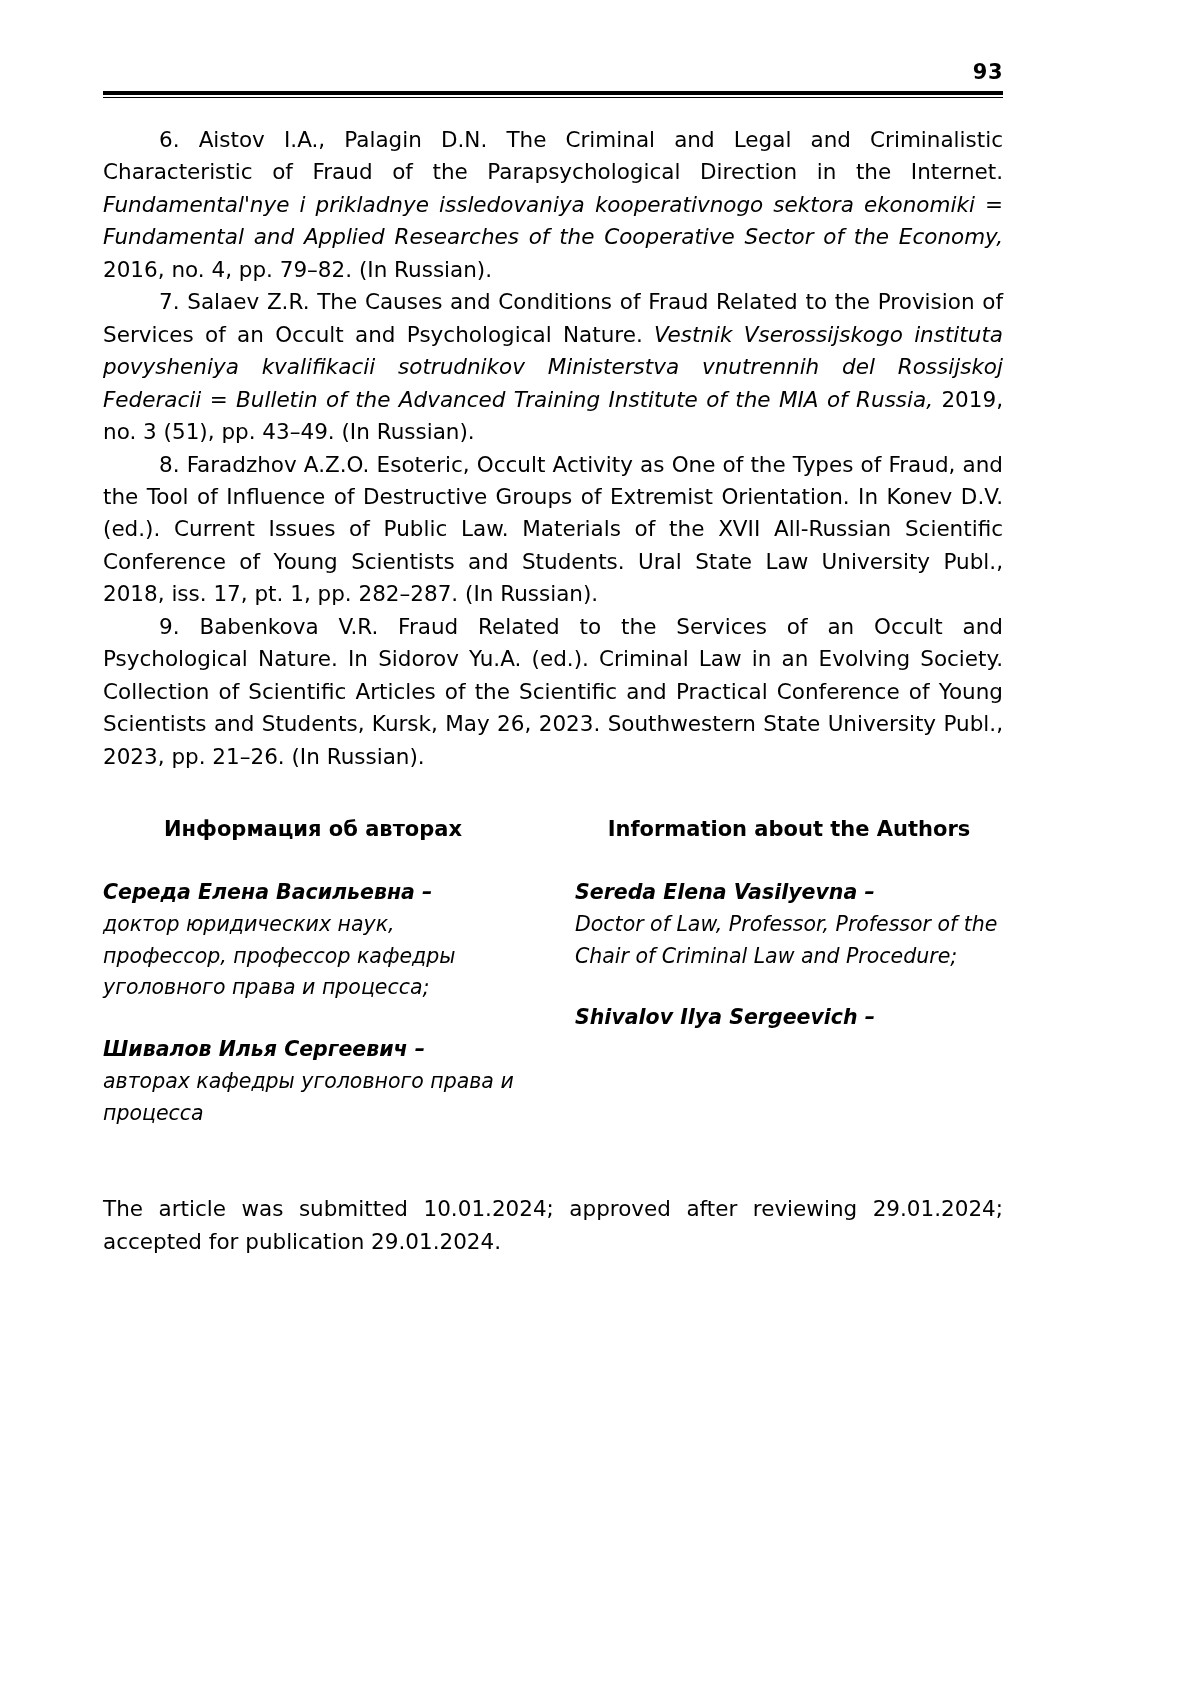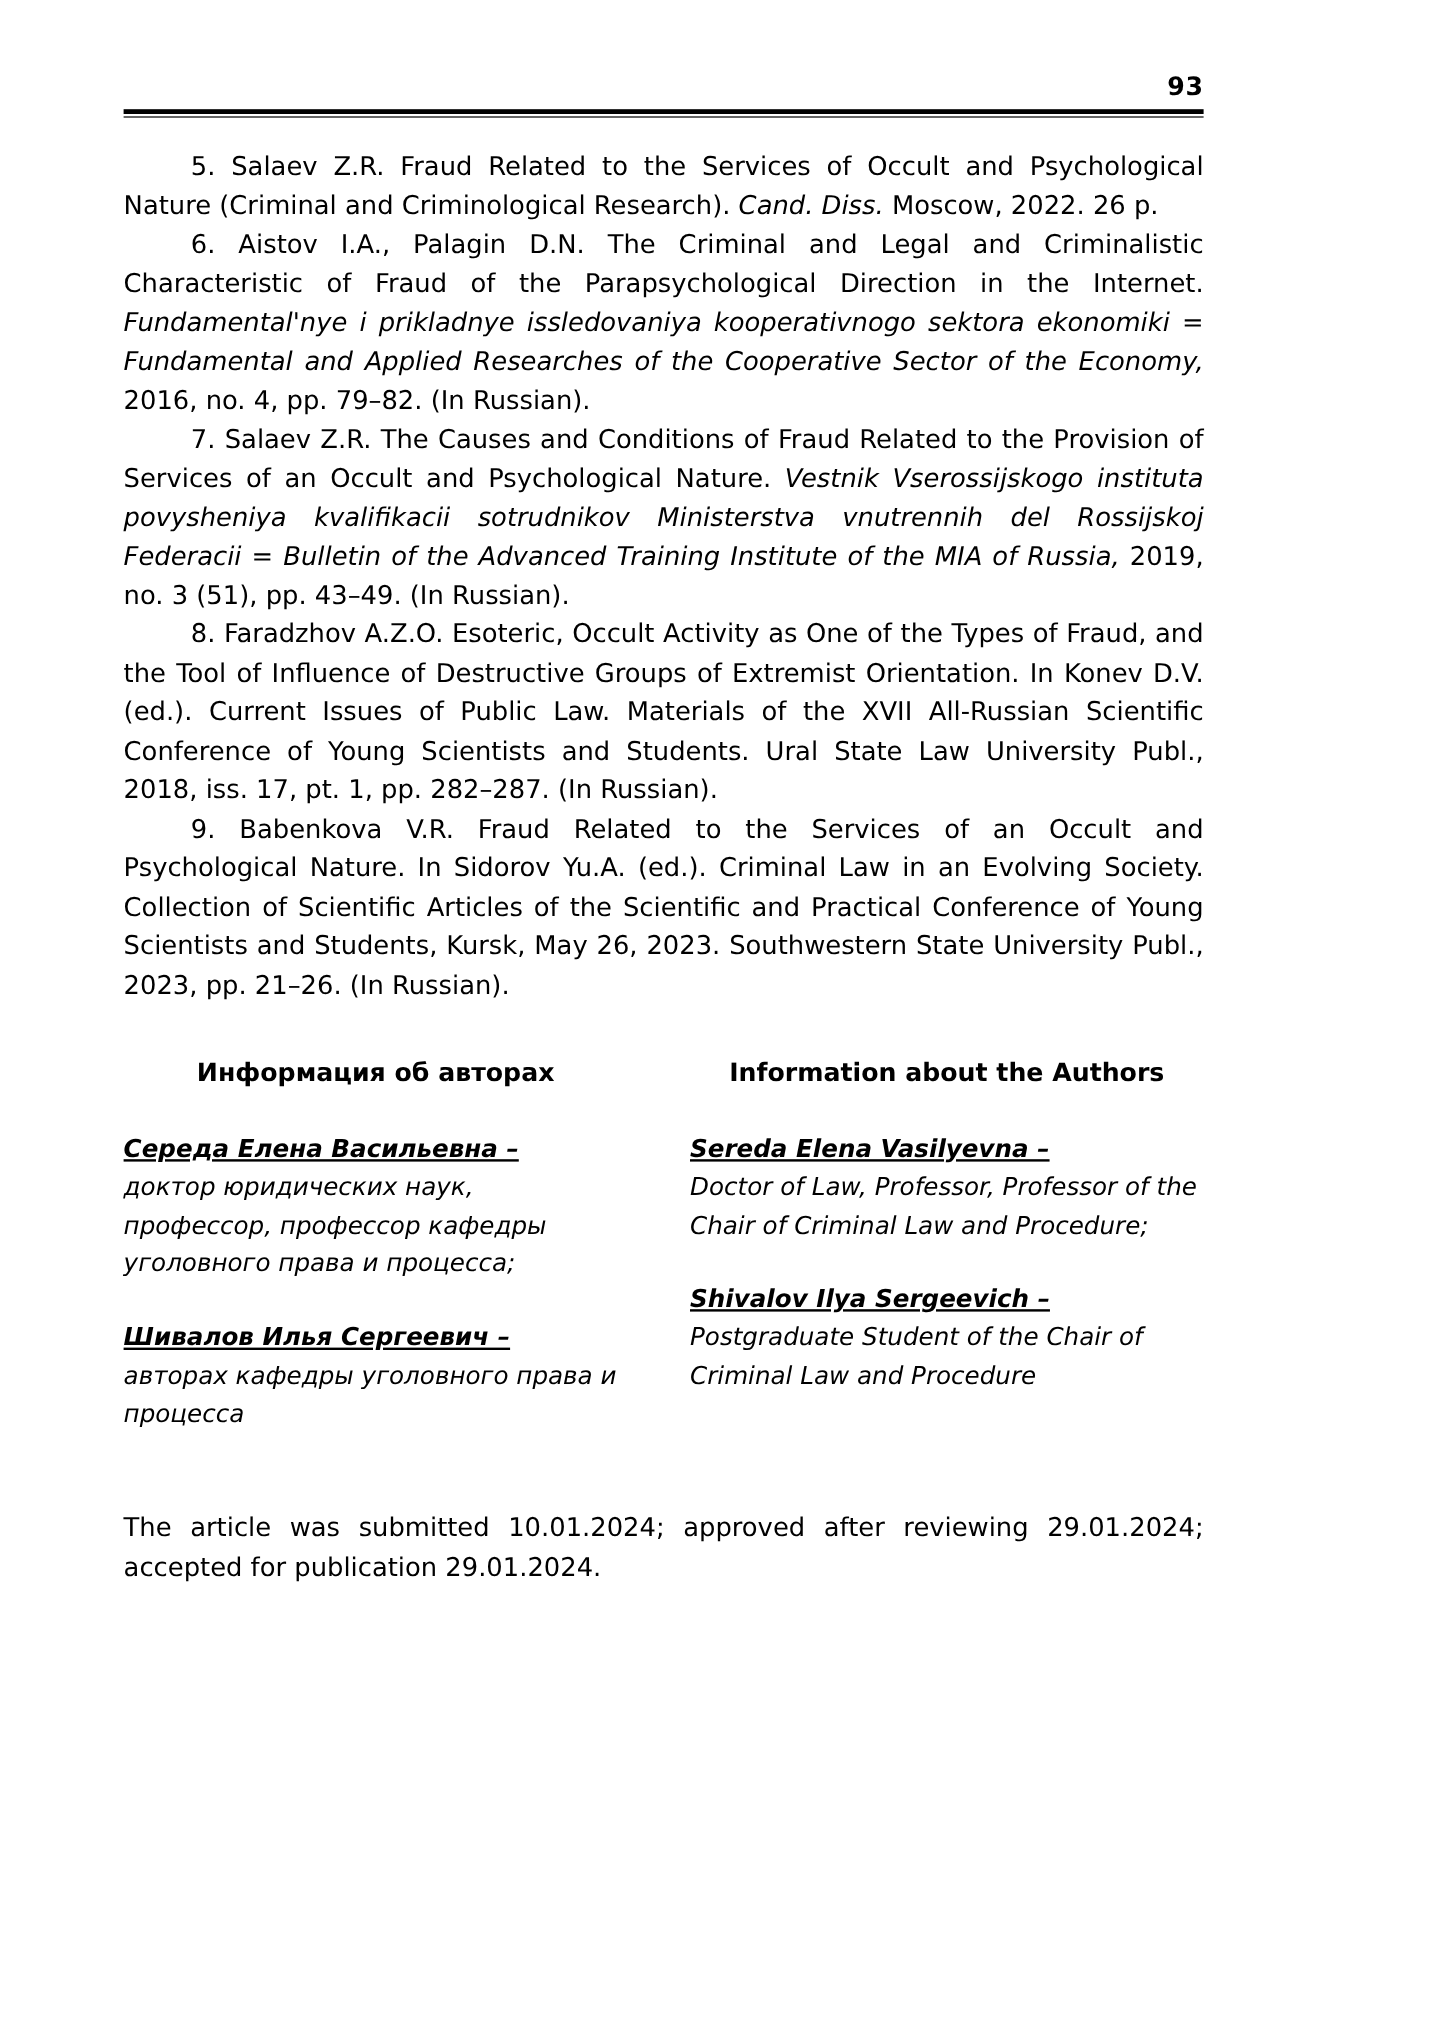--- a/index.html
+++ b/index.html
@@ -83,21 +83,20 @@
   }
   .author-entry {
     font-size: 20.5px;
     font-style: italic;
     line-height: 1.55;
     margin-bottom: 30px;
   }
   .author-name {
     font-weight: bold;
     font-style: italic;
-    text-decoration: underline;
   }
   .footer-notes {
     margin-top: 34px;
     font-size: 21.5px;
     line-height: 1.5;
     text-align: justify;
   }
   .footer-notes p {
     margin: 0;
   }
@@ -109,40 +108,39 @@
 <body>
 
 <div class="page">
   <div class="content">
 
     <div class="page-number">93</div>
     <div class="rule-thick"></div>
     <div class="rule-thin"></div>
 
     <div class="ref-list" id="ref-list">
-        <p class="ref-item"><span>5. Salaev Z.R. Fraud Related to the Services of Occult and Psychological Nature (Criminal and Criminological Research). </span><i>Cand. Diss.</i><span> Moscow, 2022. 26 p.</span></p>
         <p class="ref-item"><span>6. Aistov I.A., Palagin D.N. The Criminal and Legal and Criminalistic Characteristic of Fraud of the Parapsychological Direction in the Internet. </span><i>Fundamental'nye i prikladnye issledovaniya kooperativnogo sektora ekonomiki = Fundamental and Applied Researches of the Cooperative Sector of the Economy,</i><span> 2016, no. 4, pp. 79–82. (In Russian).</span></p>
         <p class="ref-item"><span>7. Salaev Z.R. The Causes and Conditions of Fraud Related to the Provision of Services of an Occult and Psychological Nature. </span><i>Vestnik Vserossijskogo instituta povysheniya kvalifikacii sotrudnikov Ministerstva vnutrennih del Rossijskoj Federacii = Bulletin of the Advanced Training Institute of the MIA of Russia,</i><span> 2019, no. 3 (51), pp. 43–49. (In Russian).</span></p>
         <p class="ref-item"><span>8. Faradzhov A.Z.O. Esoteric, Occult Activity as One of the Types of Fraud, and the Tool of Influence of Destructive Groups of Extremist Orientation. In Konev D.V. (ed.). Current Issues of Public Law. Materials of the XVII All-Russian Scientific Conference of Young Scientists and Students. Ural State Law University Publ., 2018, iss. 17, pt. 1, pp. 282–287. (In Russian).</span></p>
         <p class="ref-item"><span>9. Babenkova V.R. Fraud Related to the Services of an Occult and Psychological Nature. In Sidorov Yu.A. (ed.). Criminal Law in an Evolving Society. Collection of Scientific Articles of the Scientific and Practical Conference of Young Scientists and Students, Kursk, May 26, 2023. Southwestern State University Publ., 2023, pp. 21–26. (In Russian).</span></p>
       </div>
 
     <div class="authors-block">
       <div class="authors-col left">
         <div class="col-heading">Информация об авторах</div>
         <div id="authors-left">
             <div class="author-entry"><span class="author-name">Середа Елена Васильевна –</span><br><span>доктор юридических наук, профессор, профессор кафедры уголовного права и процесса;</span></div>
             <div class="author-entry"><span class="author-name">Шивалов Илья Сергеевич –</span><br><span>авторах кафедры уголовного права и процесса</span></div>
           </div>
       </div>
       <div class="authors-col right">
         <div class="col-heading">Information about the Authors</div>
         <div id="authors-right">
             <div class="author-entry"><span class="author-name">Sereda Elena Vasilyevna –</span><br><span>Doctor of Law, Professor, Professor of the Chair of Criminal Law and Procedure;</span></div>
-            <div class="author-entry"><span class="author-name">Shivalov Ilya Sergeevich –</span><br><span>Postgraduate Student of the Chair of Criminal Law and Procedure</span></div>
+            <div class="author-entry"><span class="author-name">Shivalov Ilya Sergeevich –</span><br></div>
           </div>
       </div>
     </div>
 
     <div class="footer-notes">
       <p>The article was submitted 10.01.2024; approved after reviewing 29.01.2024; accepted for publication 29.01.2024.</p>
     </div>
 
   </div>
 </div>

